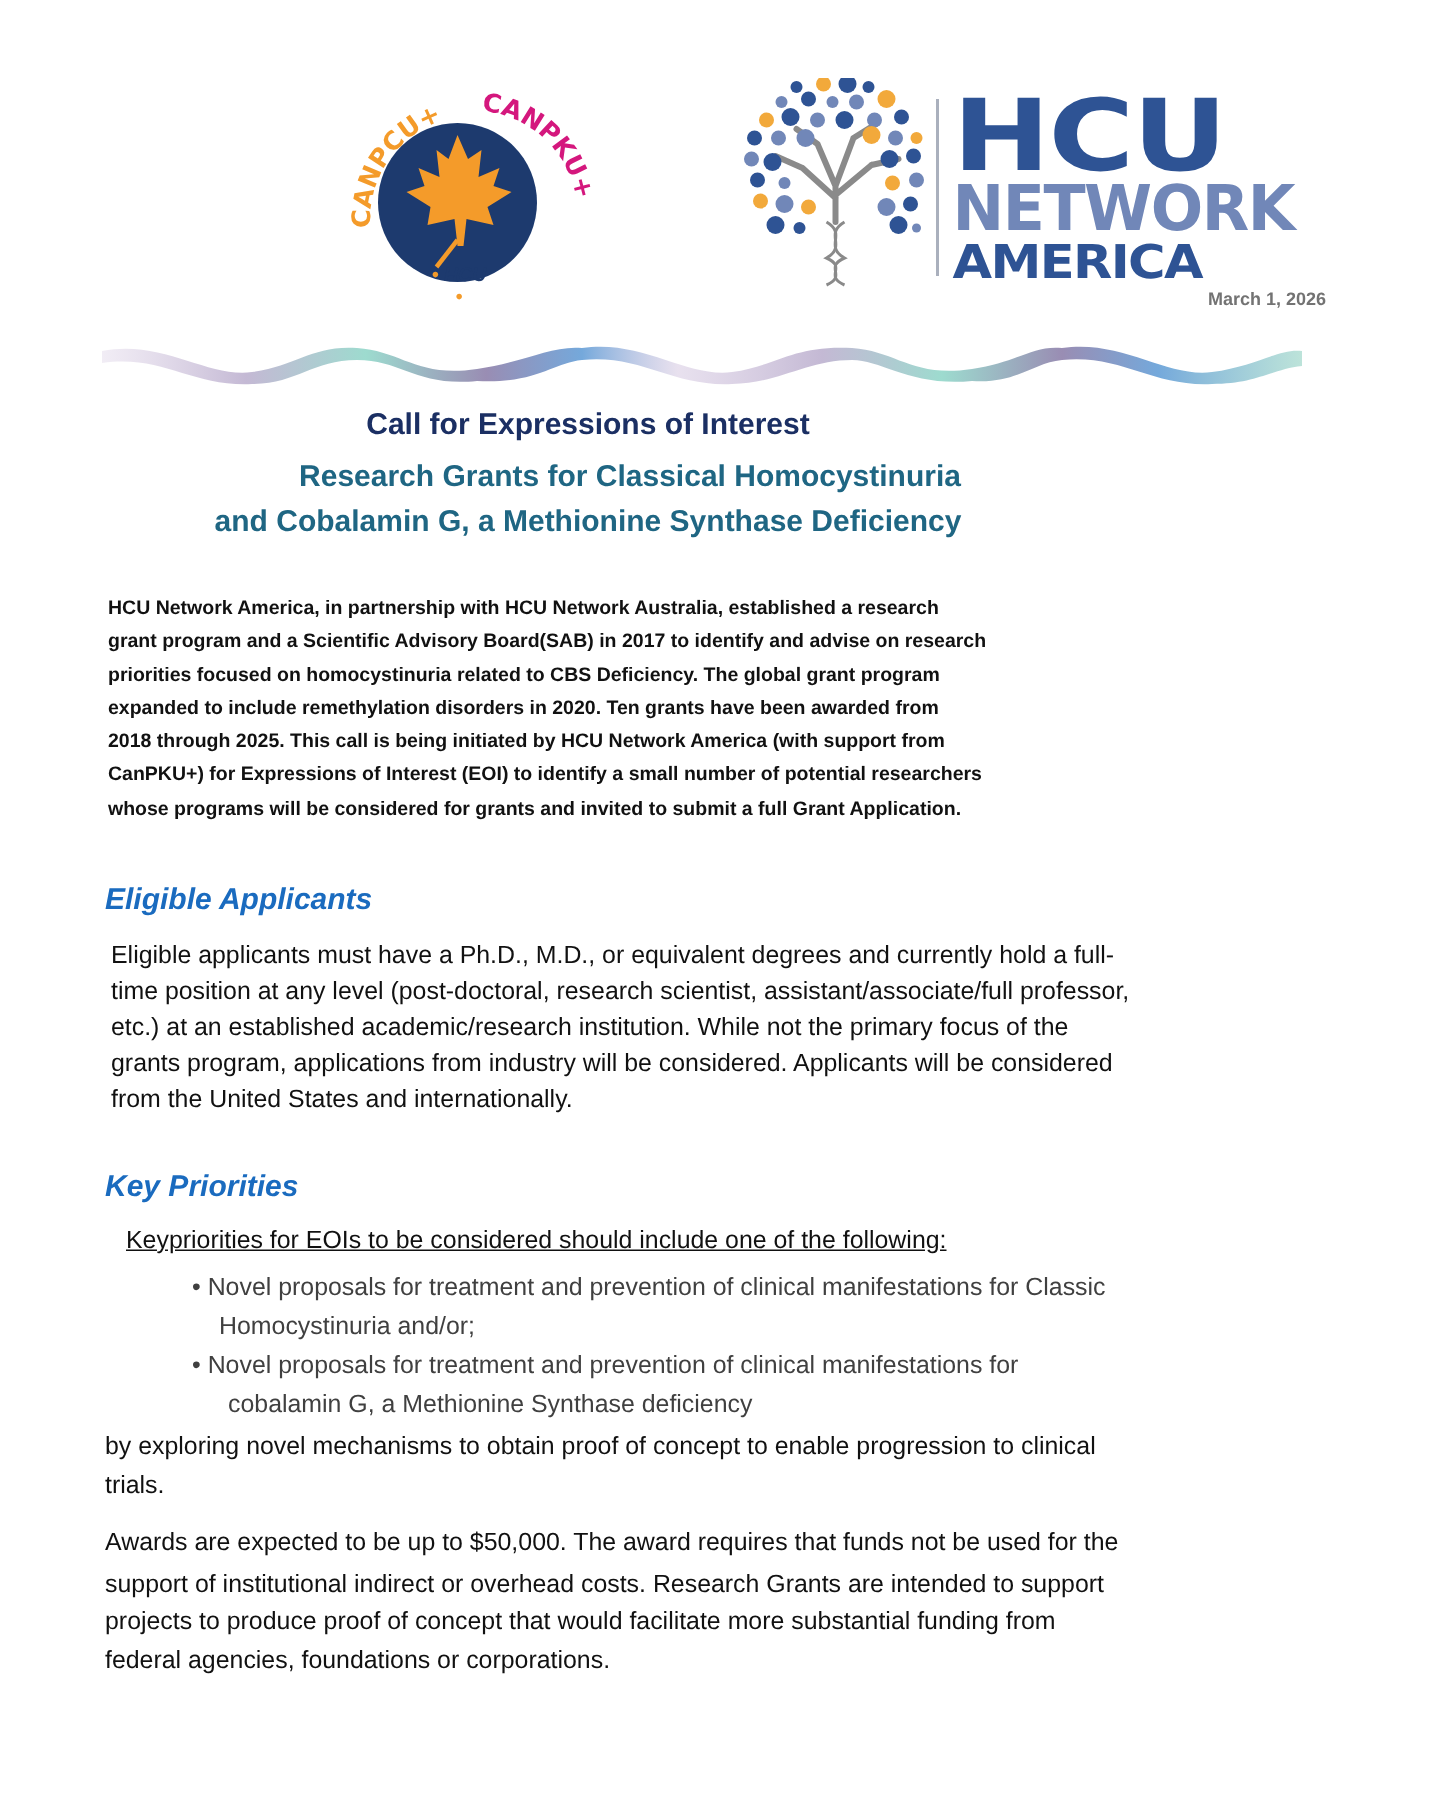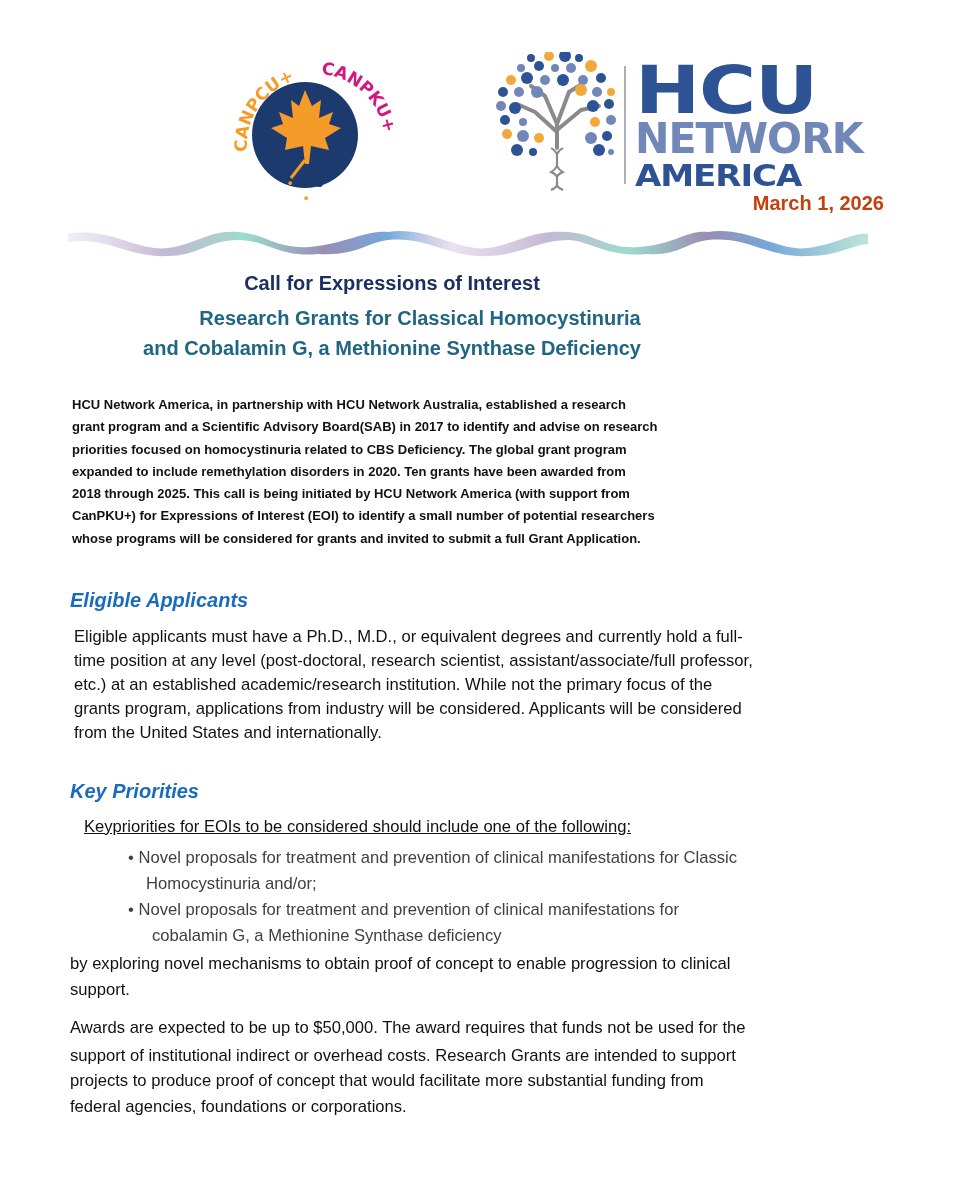--- a/index.html
+++ b/index.html
@@ -6,21 +6,21 @@
     body { width: 960px; height: 1200px; position: relative; overflow: hidden; font-family: "Liberation Sans", "DejaVu Sans", sans-serif; color: #111; }
 
     .logo-canpku { position: absolute; left: 225px; top: 60px; width: 200px; height: 140px; }
     .logo-hcu { position: absolute; left: 495px; top: 52px; width: 350px; height: 140px; }
     .hcu-word { position: absolute; font-family: "DejaVu Sans", "Liberation Sans", sans-serif; font-weight: 900; letter-spacing: -1px; line-height: 1; }
     .hcu-word.hcu { left: 140px; top: 6px; font-size: 66px; color: #2e5394; transform: scaleX(1.18); transform-origin: left top; }
     .hcu-word.network { left: 140px; top: 66px; font-size: 42px; color: #7187b8; transform: scaleX(0.98); transform-origin: left top; }
     .hcu-word.america { left: 140px; top: 108px; font-size: 31px; color: #2e5394; transform: scaleX(1.1); transform-origin: left top; }
     .hcu-divider { position: absolute; left: 129px; top: 14px; width: 2px; height: 118px; background: #aab0bd; }
 
-    .date { position: absolute; right: 76px; top: 192px; font-size: 20px; font-weight: bold; color: #c2410c; }
+    .date { position: absolute; right: 76px; top: 192px; font-size: 12px; font-weight: bold; color: #737373; }
 
     .wave { position: absolute; left: 68px; top: 222px; width: 800px; height: 40px; }
 
     .title { position: absolute; left: 0; width: 784px; text-align: center; font-weight: bold; }
     .title.t1 { top: 272px; font-size: 20px; color: #1b2f63; }
     .title.t2 { top: 307px; font-size: 20px; color: #1f6683; padding-left: 28px; }
     .title.t3 { top: 337px; font-size: 20px; color: #1f6683; }
 
     .intro { position: absolute; left: 72px; top: 394px; width: 830px; font-size: 13px; font-weight: bold; line-height: 22.3px; color: #111; }
     .intro span { display: block; white-space: nowrap; }
@@ -178,21 +178,21 @@
 <div class="bullet b1">
   <span>• Novel proposals for treatment and prevention of clinical manifestations for Classic</span>
   <span class="cont1">Homocystinuria and/or;</span>
 </div>
 <div class="bullet b2">
   <span>• Novel proposals for treatment and prevention of clinical manifestations for</span>
   <span class="cont2">cobalamin G, a Methionine Synthase deficiency</span>
 </div>
 <div class="para explore">
   <span>by exploring novel mechanisms to obtain proof of concept to enable progression to clinical</span>
-  <span>support.</span>
+  <span>trials.</span>
 </div>
 
 <div class="para awards">
   <span style="line-height:28px;">Awards are expected to be up to $50,000. The award requires that funds not be used for the</span>
   <span style="line-height:28px;">support of institutional indirect or overhead costs. Research Grants are intended to support</span>
   <span style="line-height:22px;">projects to produce proof of concept that would facilitate more substantial funding from</span>
   <span style="line-height:30px;">federal agencies, foundations or corporations.</span>
 </div>
 
 </body></html>

